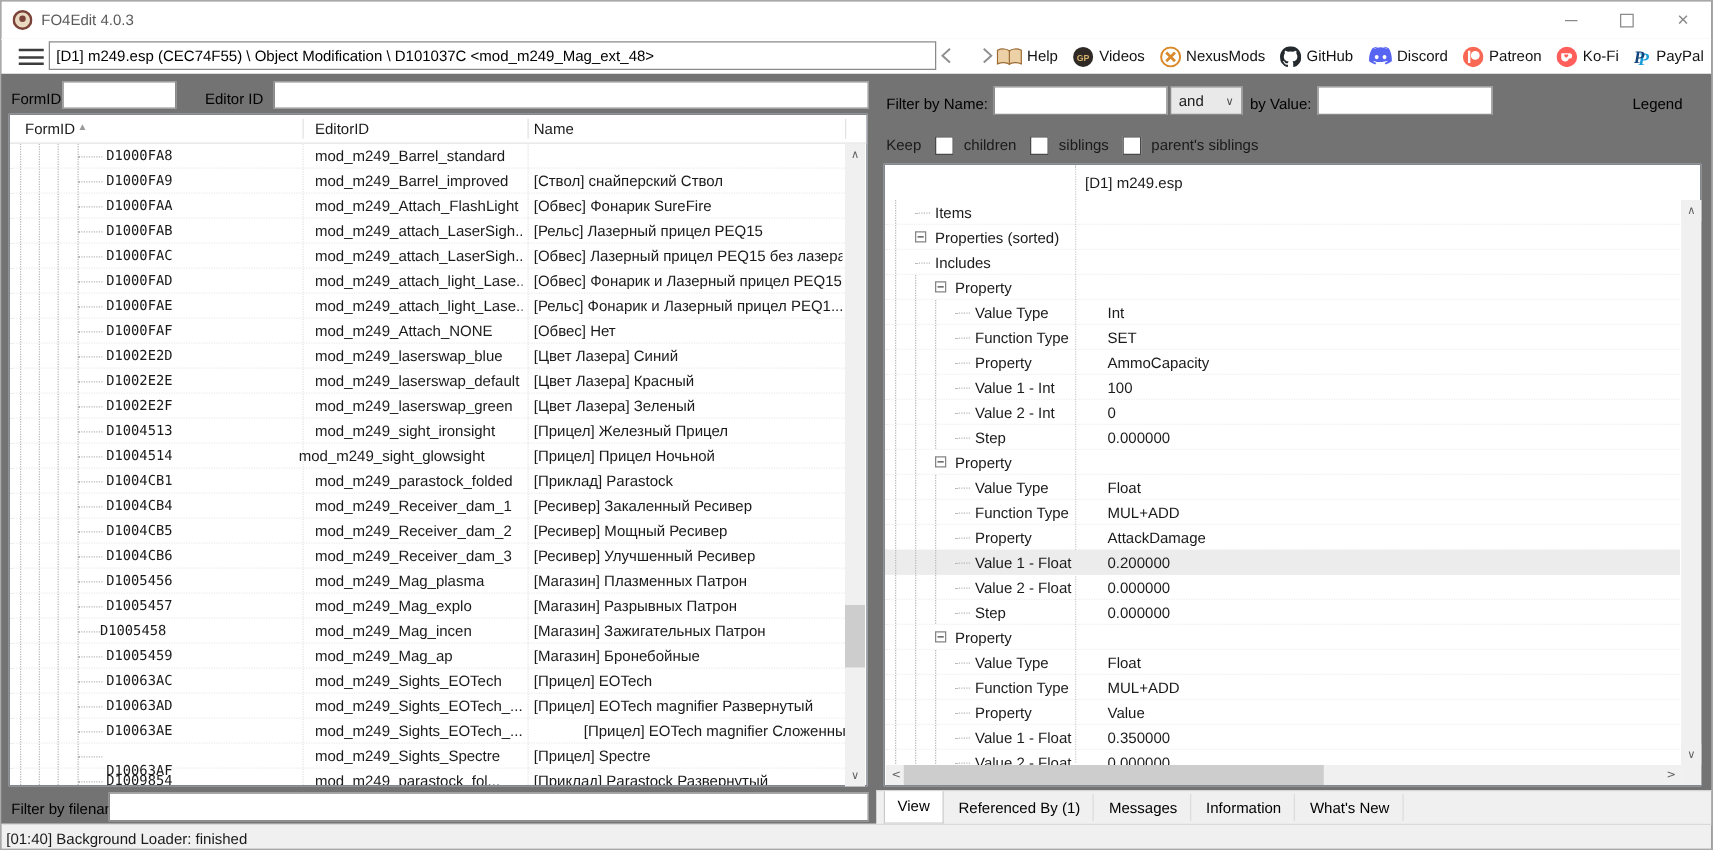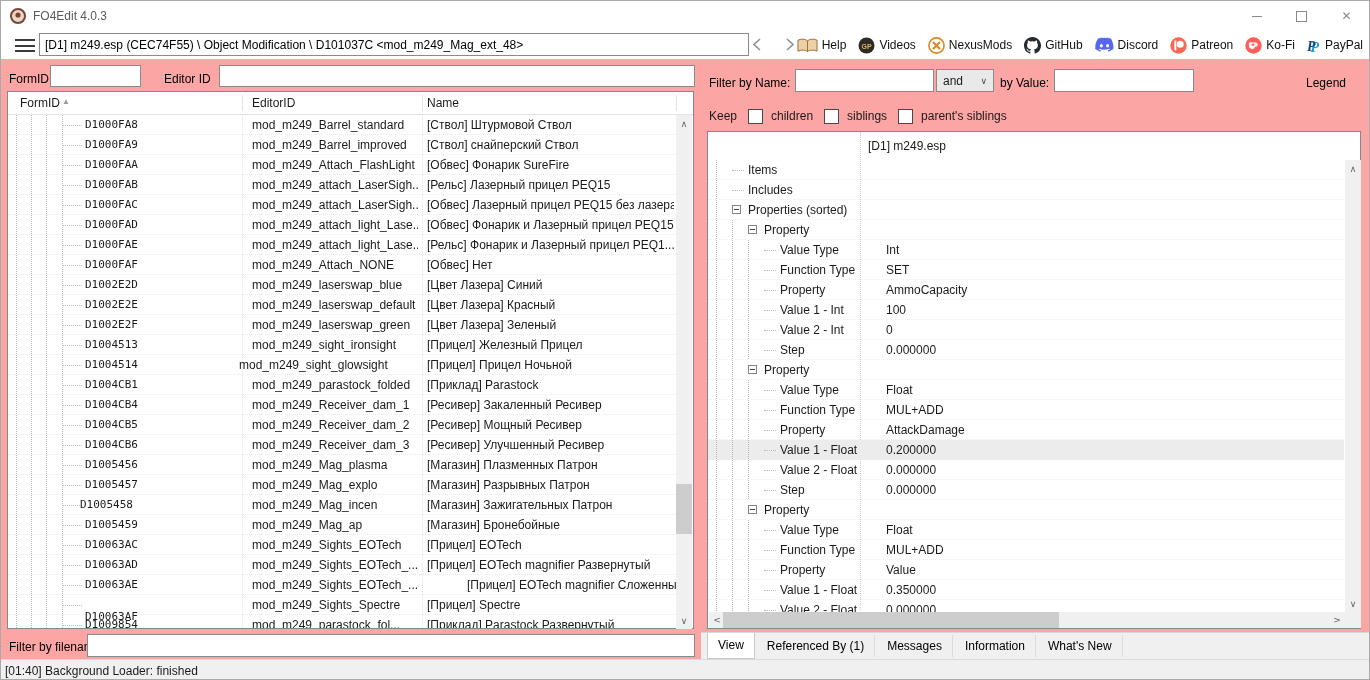--- a/index.html
+++ b/index.html
@@ -1,16 +1,16 @@
 <!DOCTYPE html>
 <html><head>
 <meta charset="utf-8">
 <style>
   html,body{margin:0;padding:0;background:#cfcfcf;}
-  .app{position:relative;width:1370px;height:680px;background:#fca5a5;overflow:hidden;
+  .app{position:relative;width:1370px;height:680px;background:#737373;overflow:hidden;
        font-family:"Liberation Sans",sans-serif;font-size:12px;color:#1a1a1a;
        border:1px solid #a9a9a9;box-sizing:border-box;}
   .abs{position:absolute;}
 
   
   .titlebar{position:absolute;left:0;top:0;width:100%;height:30px;background:#ffffff;border-bottom:1px solid #ececec;}
   .title-text{position:absolute;left:32px;top:8px;color:#5a5a5a;}
   .win-btn{position:absolute;top:0;height:30px;width:45px;display:flex;align-items:center;justify-content:center;color:#8a8a8a;}
   .glyph-min{width:10px;height:1px;background:#8a8a8a;display:inline-block;}
   .glyph-max{width:9px;height:9px;border:1px solid #8a8a8a;display:inline-block;}
@@ -210,21 +210,20 @@
       <i class="vguide" style="left:23px;top:0;bottom:0;"></i>
       <i class="vguide" style="left:38px;top:0;bottom:0;"></i>
       <i class="vguide" style="left:54px;top:0;bottom:0;"></i>
       <i class="colsep" style="left:234px;top:0;bottom:0;"></i>
       <i class="colsep" style="left:414px;top:0;bottom:0;"></i>
 
     <div class="lrow">
           <i class="conn" style="left:54px;width:20px;top:10px;"></i>
     <span class="cell fid" style="left:77px;width:150px;">D1000FA8</span>
     <span class="cell" style="left:244px;width:166px;">mod_m249_Barrel_standard</span>
-    <span class="cell" style="left:419px;width:247px;">[Ствол] Штурмовой Ствол</span>
         </div>
         <div class="lrow">
           <i class="conn" style="left:54px;width:20px;top:10px;"></i>
     <span class="cell fid" style="left:77px;width:150px;">D1000FA9</span>
     <span class="cell" style="left:244px;width:166px;">mod_m249_Barrel_improved</span>
     <span class="cell" style="left:419px;width:247px;">[Ствол] снайперский Ствол</span>
         </div>
         <div class="lrow">
           <i class="conn" style="left:54px;width:20px;top:10px;"></i>
     <span class="cell fid" style="left:77px;width:150px;">D1000FAA</span>
@@ -410,29 +409,29 @@
     <i class="tree-colsep"></i>
     <span class="tree-header">[D1] m249.esp</span>
     <div class="trows" id="tree-rows">
         <div class="trow">
           <i class="vguide" style="left: 8px; top: 0px; bottom: 0px;"></i>
           <i class="conn" style="left: 24px; width: 12px; top: 10px;"></i>
           <span class="tl" style="left: 40px;">Items</span>
         </div>
         <div class="trow">
           <i class="vguide" style="left: 8px; top: 0px; bottom: 0px;"></i>
+          <span class="expander" style="left: 24px;">
+            <i></i>
+          </span>
+          <span class="tl" style="left: 40px;">Properties (sorted)</span>
+        </div>
+        <div class="trow">
+          <i class="vguide" style="left: 8px; top: 0px; bottom: 0px;"></i>
           <i class="conn" style="left: 24px; width: 12px; top: 10px;"></i>
           <span class="tl" style="left: 40px;">Includes</span>
-        </div>
-        <div class="trow">
-          <i class="vguide" style="left: 8px; top: 0px; bottom: 0px;"></i>
-          <span class="expander" style="left: 24px;">
-            <i></i>
-          </span>
-          <span class="tl" style="left: 40px;">Properties (sorted)</span>
         </div>
         <div class="trow">
           <i class="vguide" style="left: 8px; top: 0px; bottom: 0px;"></i>
           <i class="vguide" style="left: 24px; top: 0px; bottom: 0px;"></i>
           <span class="expander" style="left: 40px;">
             <i></i>
           </span>
           <span class="tl" style="left: 56px;">Property</span>
         </div>
         <div class="trow">

